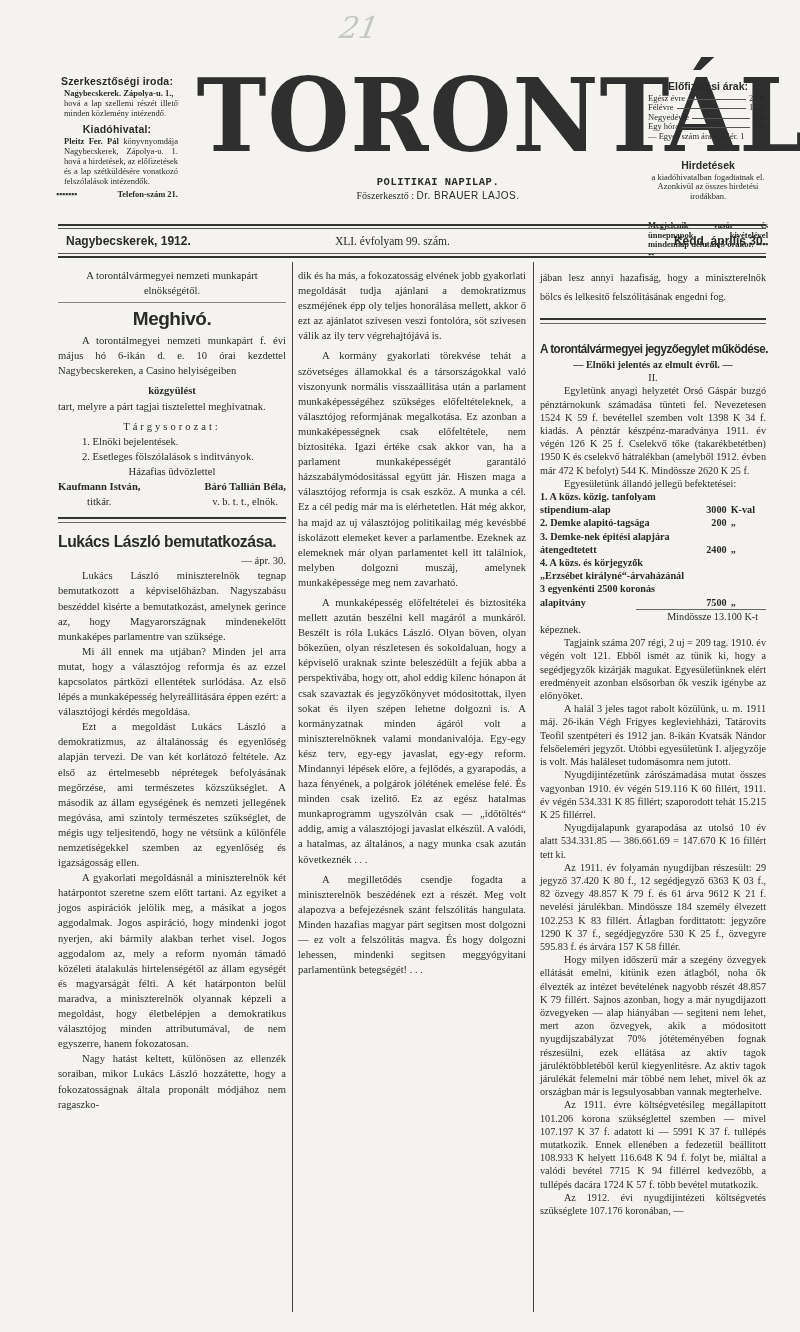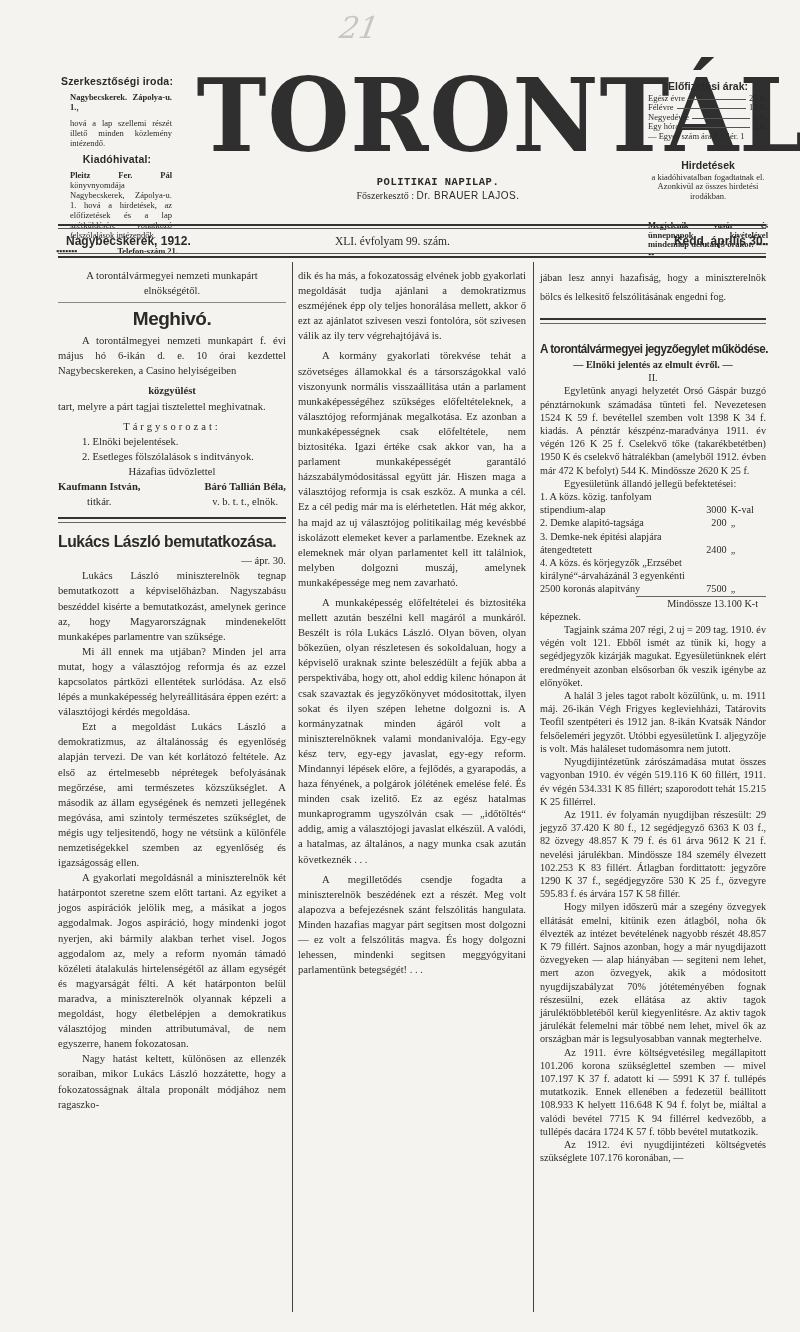--- a/index.html
+++ b/index.html
@@ -19,21 +19,21 @@
   
   .left-box {
     position: absolute; left: 56px; top: 76px; width: 122px;
     font-size: 8.5px; line-height: 10px;
   }
   .left-box .bhead {
     font-family: "Liberation Sans", sans-serif; font-weight: bold;
     font-size: 10.5px; text-align: center; margin: 0 0 2px 0; letter-spacing: 0.2px;
   }
   .left-box .bhead.k { margin-top: 6px; }
-  .left-box p { margin: 6px; text-align: justify; padding-left: 8px; }
+  .left-box p { margin: 0; text-align: justify; padding-left: 8px; }
   .left-box .b { font-weight: bold; }
   .left-box .tel { font-weight: bold; margin-top: 3px; display: flex; justify-content: space-between; }
   .title-wrap {
     position: absolute; left: 192px; top: 66px; width: 440px; text-align: center;
   }
   .title {
     font-family: "DejaVu Serif", serif; font-weight: bold;
     font-size: 96px; line-height: 96px; letter-spacing: 1px;
     color: #2f2f2f; transform: scaleX(0.98) scaleY(1.05);
     transform-origin: center top; white-space: nowrap;
@@ -92,21 +92,21 @@
   .h-meghivo { font-size: 19px; line-height: 24px; margin: 4px 0 2px 0; letter-spacing: -0.5px; }
   .h-lukacs { font-size: 17px; line-height: 22px; letter-spacing: -0.4px; transform: scaleX(0.92); transform-origin: left; white-space: nowrap; }
   .h-jegyzo { font-size: 13px; line-height: 18px; letter-spacing: -0.6px; transform: scaleX(0.9); transform-origin: left; white-space: nowrap; }
   .spaced { letter-spacing: 3px; }
   .sep-rule { height: 3px; border-top: 2px solid #333; border-bottom: 1px solid #666; margin: 8px 0; }
   .thin-rule { border-top: 1px solid #888; margin: 4px 0 2px 0; }
   .sig { display: flex; justify-content: space-between; }
   .sig div { text-align: center; }
   .bold { font-weight: bold; }
   .right-align { text-align: right; }
-  .invest-row { display: flex; }
+  .invest-row { display: flex; font-weight: bold; }
   .invest-row .lbl { width: 150px; text-align: left; }
   .invest-row .amt { width: 40px; text-align: right; }
   .invest-row .unit { width: 36px; text-align: left; padding-left: 4px; }
   .total { text-align: right; padding-right: 8px; border-top: 1px solid #666; margin-left: 96px; }
 </style>
 </head>
 <body>
 
 <div class="page">
 
@@ -238,19 +238,20 @@
     <div class="invest-row">
         <span class="lbl">4. A közs. és körjegyzők „Erzsébet királyné“-árvaházánál 3 egyenkénti 2500 koronás alapitvány</span>
         <span class="amt" style="align-self:flex-end;">7500</span>
         <span class="unit" style="align-self:flex-end;">„</span>
       </div>
     <div class="total">Mindössze 13.100 K-t</div>
     <p>képeznek.</p>
     <p class="ind">Tagjaink száma 207 régi, 2 uj = 209 tag. 1910. év végén volt 121. Ebből ismét az tünik ki, hogy a segédjegyzők kizárják magukat. Egyesületünknek elért eredményeit azonban elsősorban ők veszik igénybe az előnyöket.</p>
     <p class="ind">A halál 3 jeles tagot rabolt közülünk, u. m. 1911 máj. 26-ikán Végh Frigyes kegleviehházi, Tatárovits Teofil szentpéteri és 1912 jan. 8-ikán Kvatsák Nándor felsőeleméri jegyzőt. Utóbbi egyesületünk I. aljegyzője is volt. Más haláleset tudomásomra nem jutott.</p>
     <p class="ind">Nyugdijintézetünk zárószámadása mutat összes vagyonban 1910. év végén 519.116 K 60 fillért, 1911. év végén 534.331 K 85 fillért; szaporodott tehát 15.215 K 25 fillérrel.</p>
+    <p class="ind">Nyugdijalapunk gyarapodása az utolsó 10 év alatt 534.331.85 — 386.661.69 = 147.670 K 16 fillért tett ki.</p>
     <p class="ind">Az 1911. év folyamán nyugdijban részesült: 29 jegyző 37.420 K 80 f., 12 segédjegyző 6363 K 03 f., 82 özvegy 48.857 K 79 f. és 61 árva 9612 K 21 f. nevelési járulékban. Mindössze 184 személy élvezett 102.253 K 83 fillért. Átlagban fordittatott: jegyzőre 1290 K 37 f., segédjegyzőre 530 K 25 f., özvegyre 595.83 f. és árvára 157 K 58 fillér.</p>
     <p class="ind">Hogy milyen időszerü már a szegény özvegyek ellátását emelni, kitünik ezen átlagból, noha ők élvezték az intézet bevételének nagyobb részét 48.857 K 79 fillért. Sajnos azonban, hogy a már nyugdijazott özvegyeken — alap hiányában — segiteni nem lehet, mert azon özvegyek, akik a módositott nyugdijszabályzat 70% jótéteményében fognak részesülni, ezek ellátása az aktiv tagok járuléktöbbletéből kerül kiegyenlitésre. Az aktiv tagok járulékát felemelni már többé nem lehet, mivel ők az országban már is legsulyosabban vannak megterhelve.</p>
     <p class="ind">Az 1911. évre költségvetésileg megállapitott 101.206 korona szükséglettel szemben — mivel 107.197 K 37 f. adatott ki — 5991 K 37 f. tullépés mutatkozik. Ennek ellenében a fedezetül beállitott 108.933 K helyett 116.648 K 94 f. folyt be, miáltal a valódi bevétel 7715 K 94 fillérrel kedvezőbb, a tullépés dacára 1724 K 57 f. több bevétel mutatkozik.</p>
     <p class="ind">Az 1912. évi nyugdijintézeti költségvetés szükséglete 107.176 koronában, —</p>
   </div>
 
 </div>
 
 </body></html>

